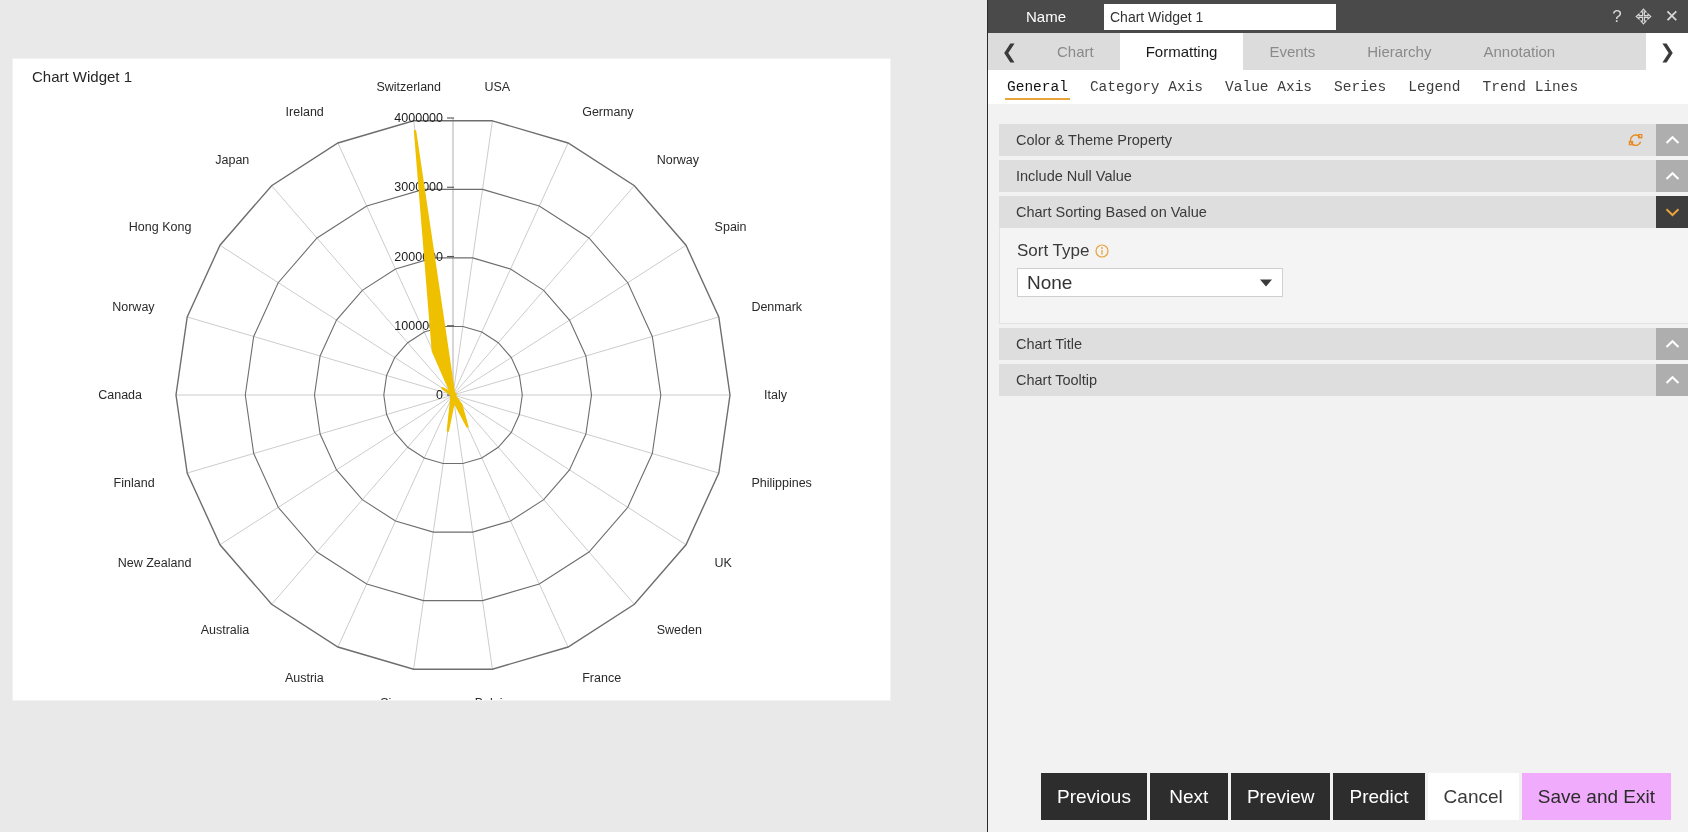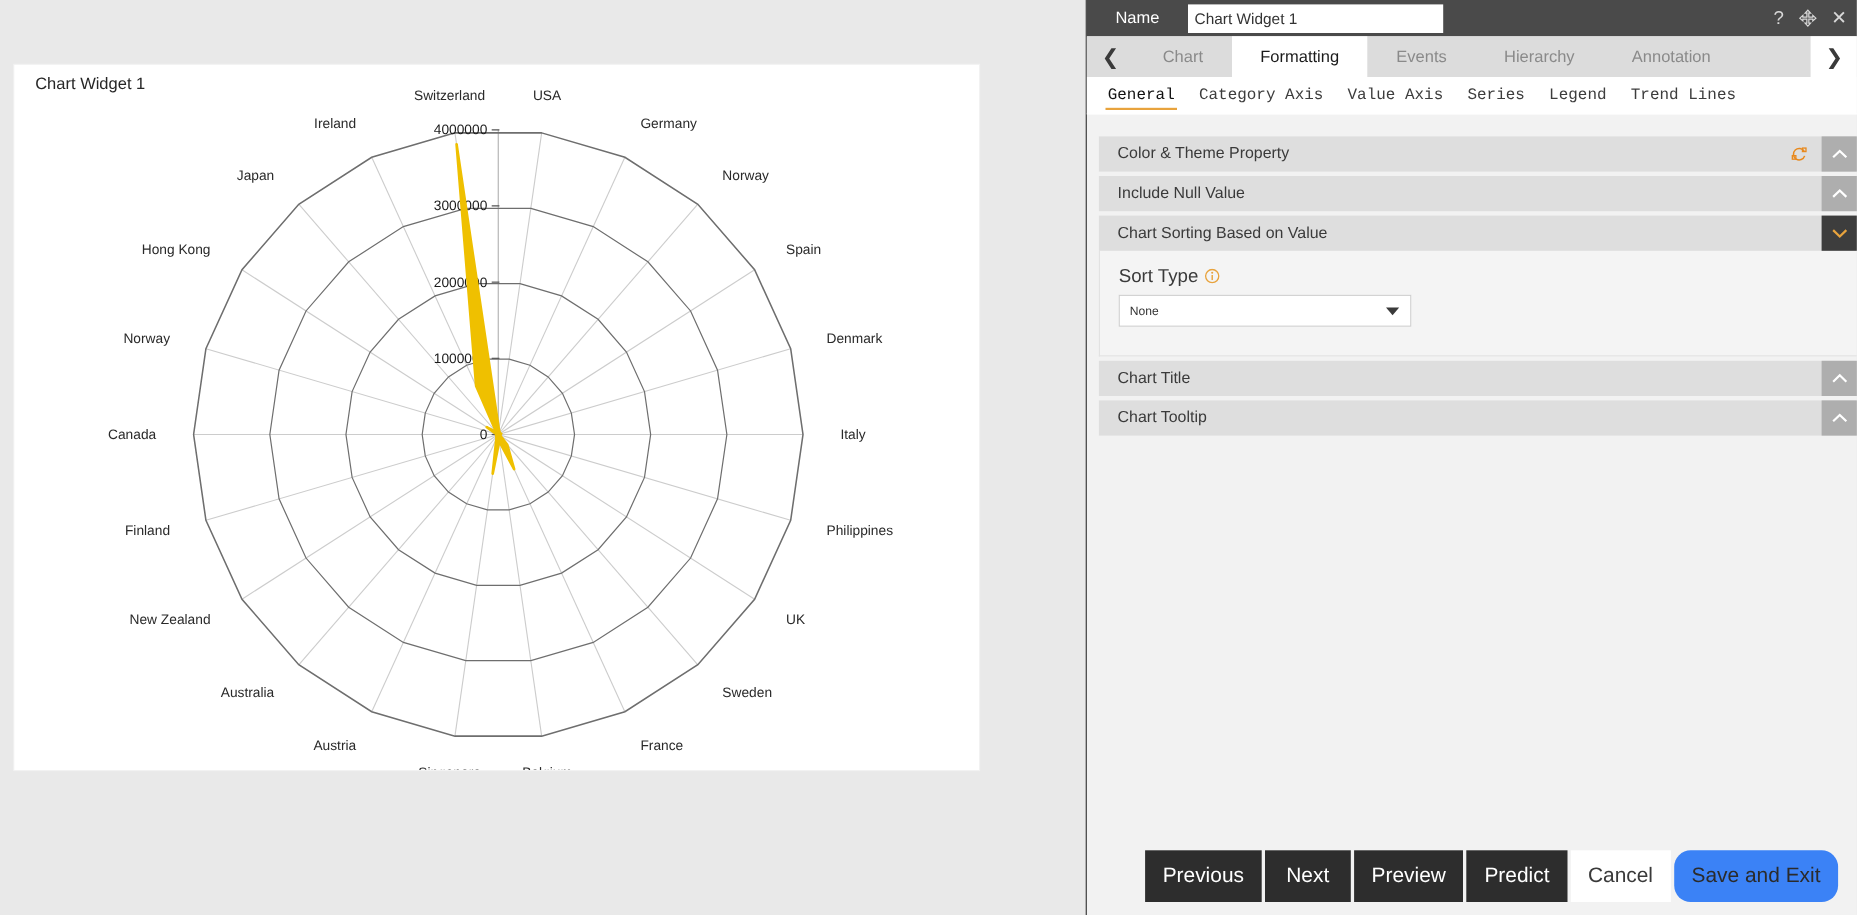--- a/index.html
+++ b/index.html
@@ -32,21 +32,21 @@
     position:absolute;left:987px;top:0;width:701px;height:832px;
     background:#f2f2f2;
     border-left:1px solid #2b2b2b;
   }
   
   #panel-header{
     position:relative;height:33px;background:#4a4a4a;
     display:flex;align-items:center;
   }
   #name-label{
-    width:92px;text-align:center;color:#ffffff;font-size:15px;
+    width:116px;text-align:center;color:#ffffff;font-size:15px;
   }
   #name-input{
     width:232px;height:26px;margin-left:0px;
     background:#ffffff;border:none;outline:none;
     font-family:"Liberation Sans", sans-serif;font-size:14px;color:#333;
     padding:0 6px;box-sizing:border-box;
   }
   #header-icons{
     position:absolute;right:10px;top:0;height:33px;
     display:flex;align-items:center;gap:13px;
@@ -113,21 +113,21 @@
   }
   .field-label{
     font-size:17px;color:#3a3a3a;display:flex;align-items:center;gap:6px;
     margin-bottom:7px;
   }
   .info-ico{line-height:0;cursor:pointer;}
   .select-wrap{
     width:264px;height:27px;background:#ffffff;border:1px solid #cfcfcf;
     display:flex;align-items:center;position:relative;cursor:pointer;
   }
-  .select-val{font-size:11px;color:#333;padding-left:9px;}
+  .select-val{font-size:19px;color:#333;padding-left:9px;}
   .select-arrow{
     position:absolute;right:10px;top:50%;transform:translateY(-50%);
     width:0;height:0;border-left:6px solid transparent;
     border-right:6px solid transparent;border-top:7px solid #3a3a3a;
   }
 
   
   #footer{
     position:absolute;left:0;bottom:0;width:100%;height:62px;
   }
@@ -135,21 +135,21 @@
     position:absolute;right:18px;bottom:12px;display:flex;gap:3px;
   }
   .fbtn{
     height:47px;min-width:78px;padding:0 16px;
     display:flex;align-items:center;justify-content:center;
     font-size:19px;cursor:pointer;border:none;
     font-family:"Liberation Sans", sans-serif;
   }
   .fbtn.dark{background:#2d2d2d;color:#ffffff;}
   .fbtn.light{background:#ffffff;color:#3a3a3a;}
-  .fbtn.accent{background:#3b82f6;color:#2b2b2b;border-radius:15px;}
+  .fbtn.accent{background:#f0abfc;color:#2b2b2b;}
 
   .axis-txt{font-family:"Liberation Sans", sans-serif;font-size:12.5px;fill:#1a1a1a;}
   .cat-txt{font-family:"Liberation Sans", sans-serif;font-size:12.5px;fill:#2a2a2a;}
 </style>
 </head>
 <body>
 
 <div id="canvas-area">
   <div id="chart-card">
     <div id="chart-card-title">Chart Widget 1</div>

